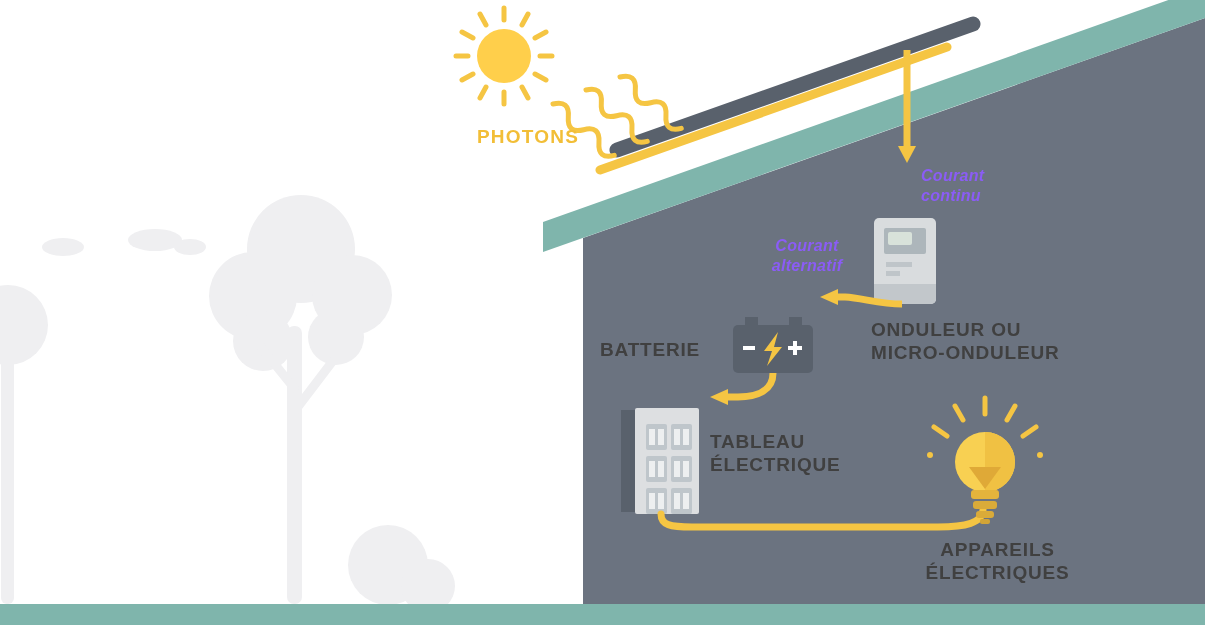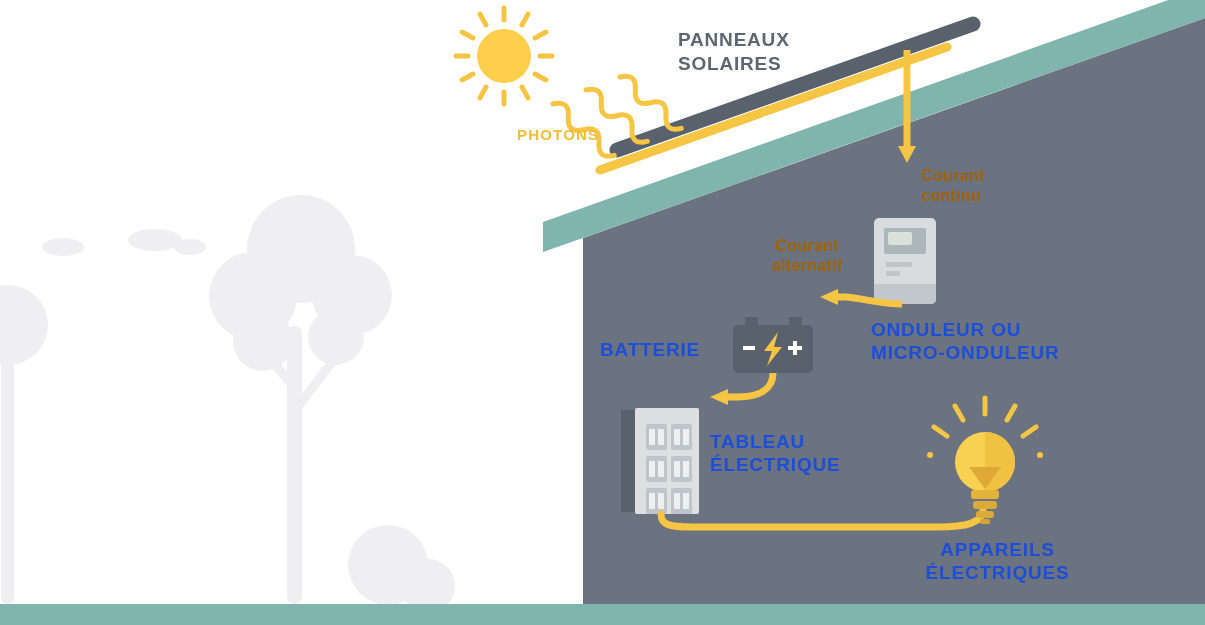--- a/index.html
+++ b/index.html
@@ -1,23 +1,23 @@
 <!DOCTYPE html>
 <html><head>
 <meta charset="utf-8">
 <style>
   html,body{margin:0;padding:0;background:#fff;}
   .stage{position:relative;width:1205px;height:625px;background:#ffffff;overflow:hidden;
          font-family:"Liberation Sans","DejaVu Sans",sans-serif;}
   .layer{position:absolute;left:0;top:0;width:1205px;height:625px;}
   .label{position:absolute;font-weight:700;white-space:pre-line;}
   .lbl-heading{color:#5D6770;font-size:19px;line-height:24px;letter-spacing:0.8px;}
-  .lbl-photons{color:#F2BE37;font-size:15px;letter-spacing:1.2px;margin-left:40px;}
-  .lbl-current{color:#a16207;font-size:16px;line-height:20px;letter-spacing:0.3px;}
-  .lbl-white{color:#1d4ed8;font-size:19px;line-height:23px;letter-spacing:0.8px;}
+  .lbl-photons{color:#F2BE37;font-size:19px;letter-spacing:1.2px;}
+  .lbl-current{color:#8b5cf6;font-size:16px;line-height:20px;letter-spacing:0.3px;font-style:italic;}
+  .lbl-white{color:#404040;font-size:19px;line-height:23px;letter-spacing:0.8px;}
   .center{text-align:center;}
   .right{text-align:left;}
 </style>
 </head>
 <body>
 
 <div class="stage">
 
   <svg class="layer" viewBox="0 0 1205 625" width="1205" height="625">
 
@@ -142,22 +142,20 @@
       <circle cx="985" cy="462" r="30" fill="#F8D052"></circle>
       <path d="M985,432 a30,30 0 0 1 0,60 z" fill="#F0C143"></path>
       <polygon points="969,467 1001,467 985,489" fill="#DFA937"></polygon>
       <rect x="971" y="490" width="28" height="9" rx="3" fill="#E3B33C"></rect>
       <rect x="973" y="501" width="24" height="8" rx="3" fill="#DAAB39"></rect>
       <rect x="976" y="511" width="18" height="7" rx="3" fill="#DAAB39"></rect>
       <rect x="980" y="519" width="10" height="5" rx="2" fill="#D2A436"></rect>
     </g>
   </svg>
 
-  <div class="label lbl-heading" style="left:678px;top:28px">PANNEAUX
-SOLAIRES</div>
 
   <div class="label lbl-photons" style="left:477px;top:126px">PHOTONS</div>
 
   <div class="label lbl-current" style="left:921px;top:166px">Courant
 continu</div>
 
   <div class="label lbl-current center" style="left:737px;top:236px;width:140px">Courant
 alternatif</div>
 
   <div class="label lbl-white" style="left:871px;top:318px">ONDULEUR OU

